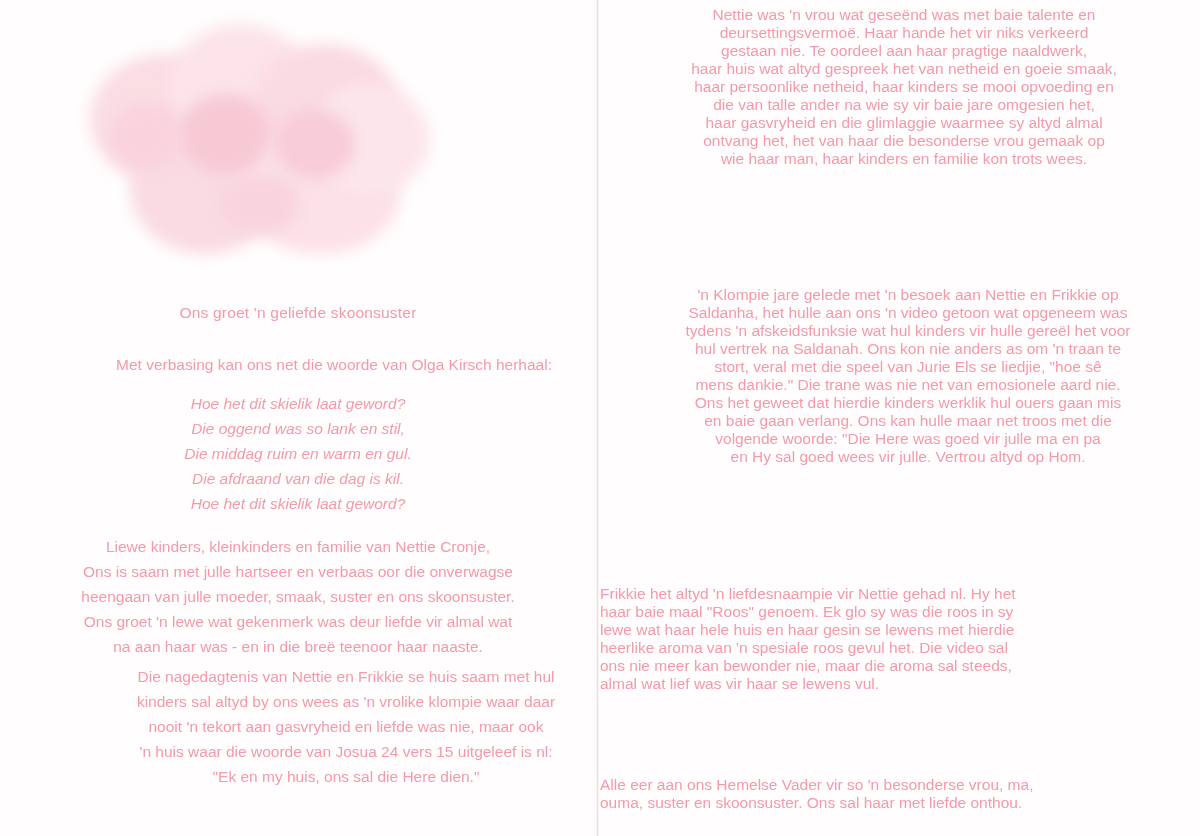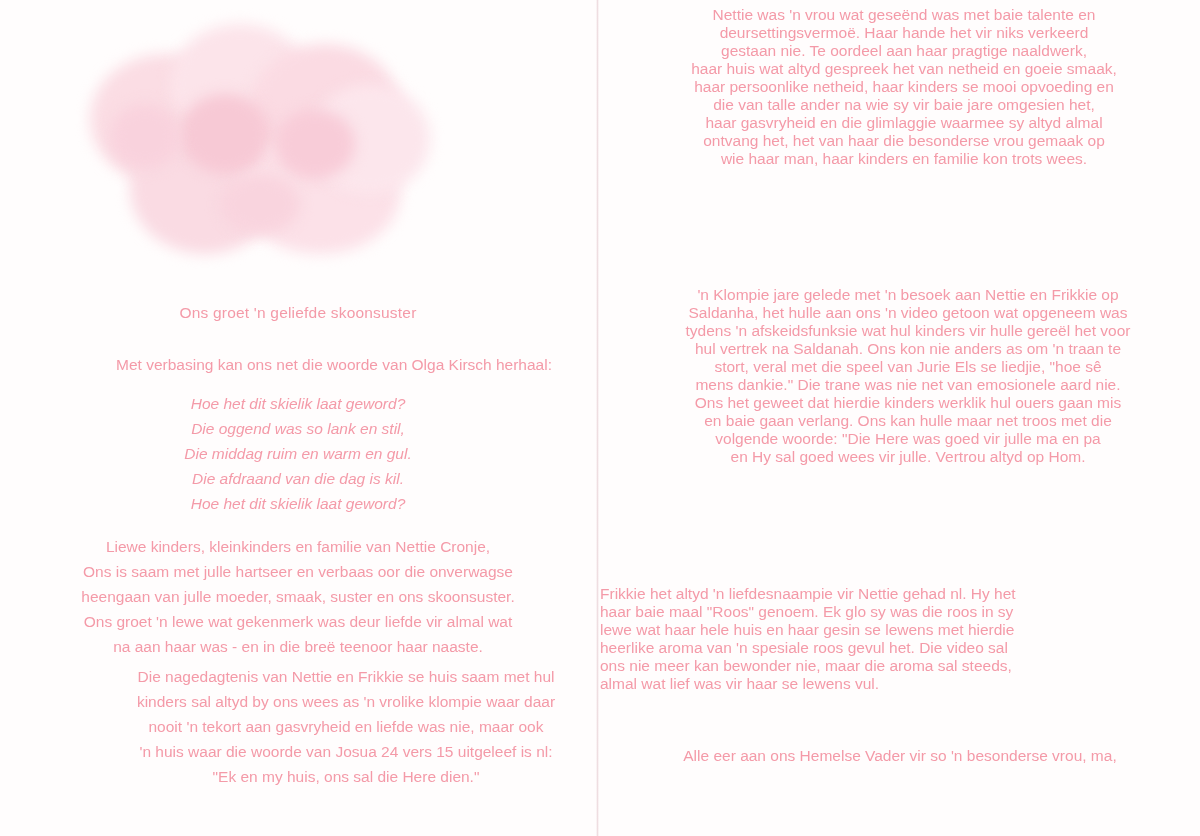--- a/index.html
+++ b/index.html
@@ -89,21 +89,21 @@
 
   .left-pos-heading { position: absolute; left: 0; top: 300px; width: 596px; }
   .left-pos-intro   { position: absolute; left: 0; top: 352px; width: 668px; }
   .left-pos-poem    { position: absolute; left: 0; top: 381px; width: 596px; margin-top: 10px; }
   .left-pos-para1   { position: absolute; left: 0; top: 534px; width: 596px; }
   .left-pos-para2   { position: absolute; left: 0; top: 664px; width: 596px; margin-left: 48px; }
 
   .right-pos-para1 { position: absolute; left: 4px; top: 6px;   width: 600px; text-align: center; }
   .right-pos-para2 { position: absolute; left: 8px; top: 286px; width: 600px; text-align: center; }
   .right-pos-para3 { position: absolute; left: 0; top: 585px; width: 600px; text-align: left; }
-  .right-pos-para4 { position: absolute; left: 0; top: 747px; width: 600px; text-align: center; }
+  .right-pos-para4 { position: absolute; left: 0; top: 776px; width: 600px; text-align: left; }
 </style>
 </head>
 <body>
 
 <div class="page">
 
   <div class="fold"></div>
 
   <div class="column col-left">
 
@@ -180,16 +180,17 @@
       <span class="right-line">Frikkie het altyd 'n liefdesnaampie vir Nettie gehad nl.  Hy het</span>
       <span class="right-line">haar baie maal "Roos" genoem.  Ek glo sy was die roos in sy</span>
       <span class="right-line">lewe wat haar hele huis en haar gesin se lewens met hierdie</span>
       <span class="right-line">heerlike aroma van 'n spesiale roos gevul het.  Die video sal</span>
       <span class="right-line">ons nie meer kan bewonder nie, maar die aroma sal steeds,</span>
       <span class="right-line">almal wat lief was vir haar se lewens vul.</span>
     </div>
 
     <div class="right-pos-para4">
       <span class="right-line">Alle eer aan ons Hemelse Vader vir so 'n besonderse vrou, ma,</span>
+      <span class="right-line">ouma, suster en skoonsuster. Ons sal haar met liefde onthou.</span>
     </div>
 
   </div>
 </div>
 
 </body></html>

